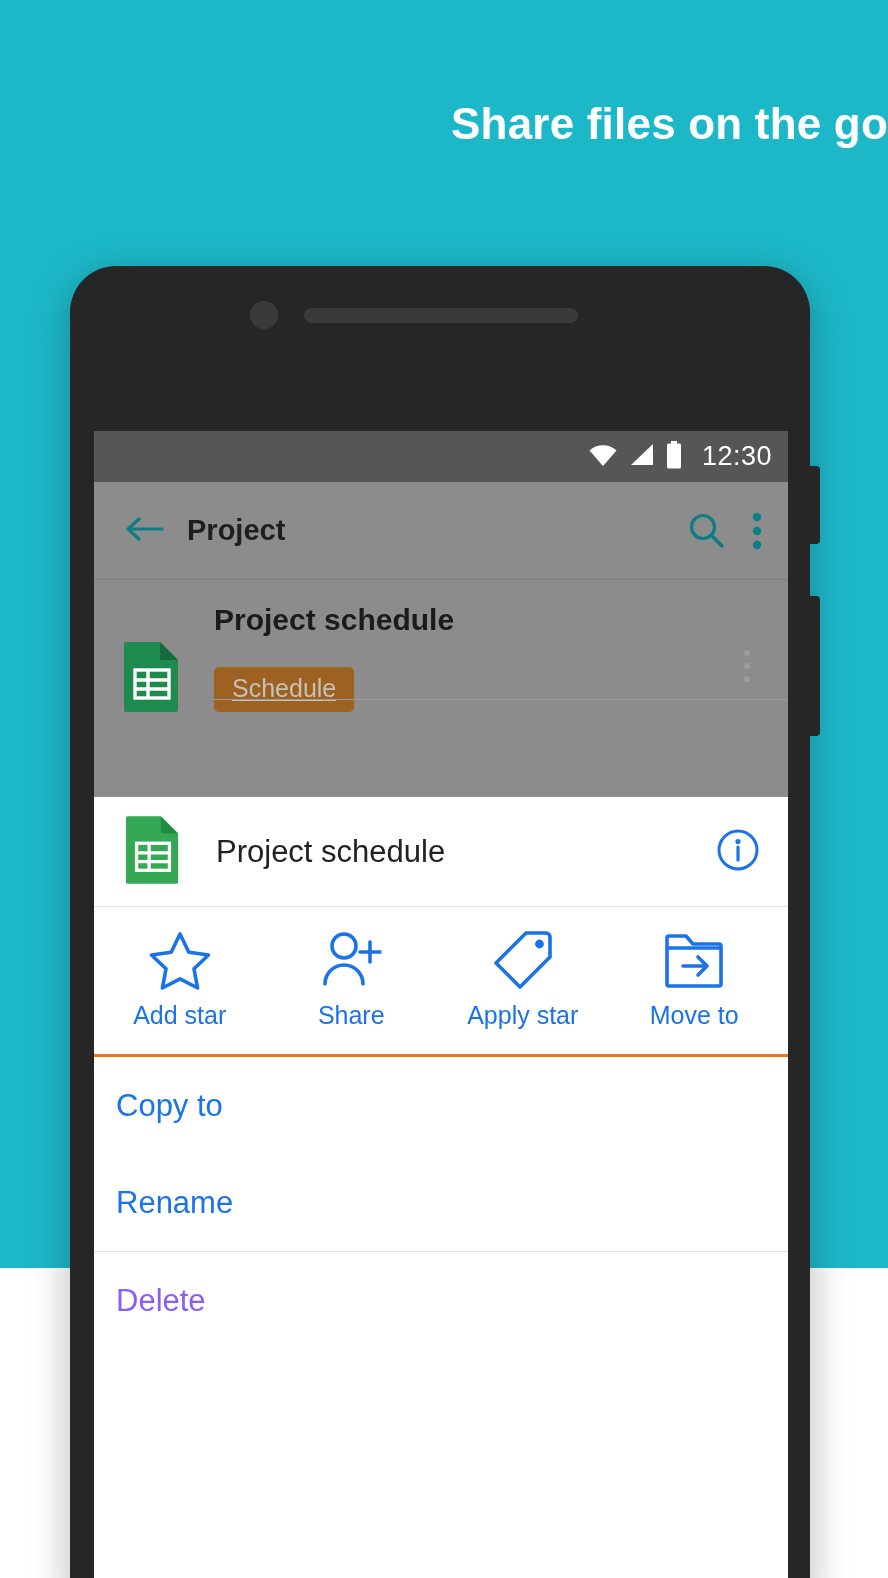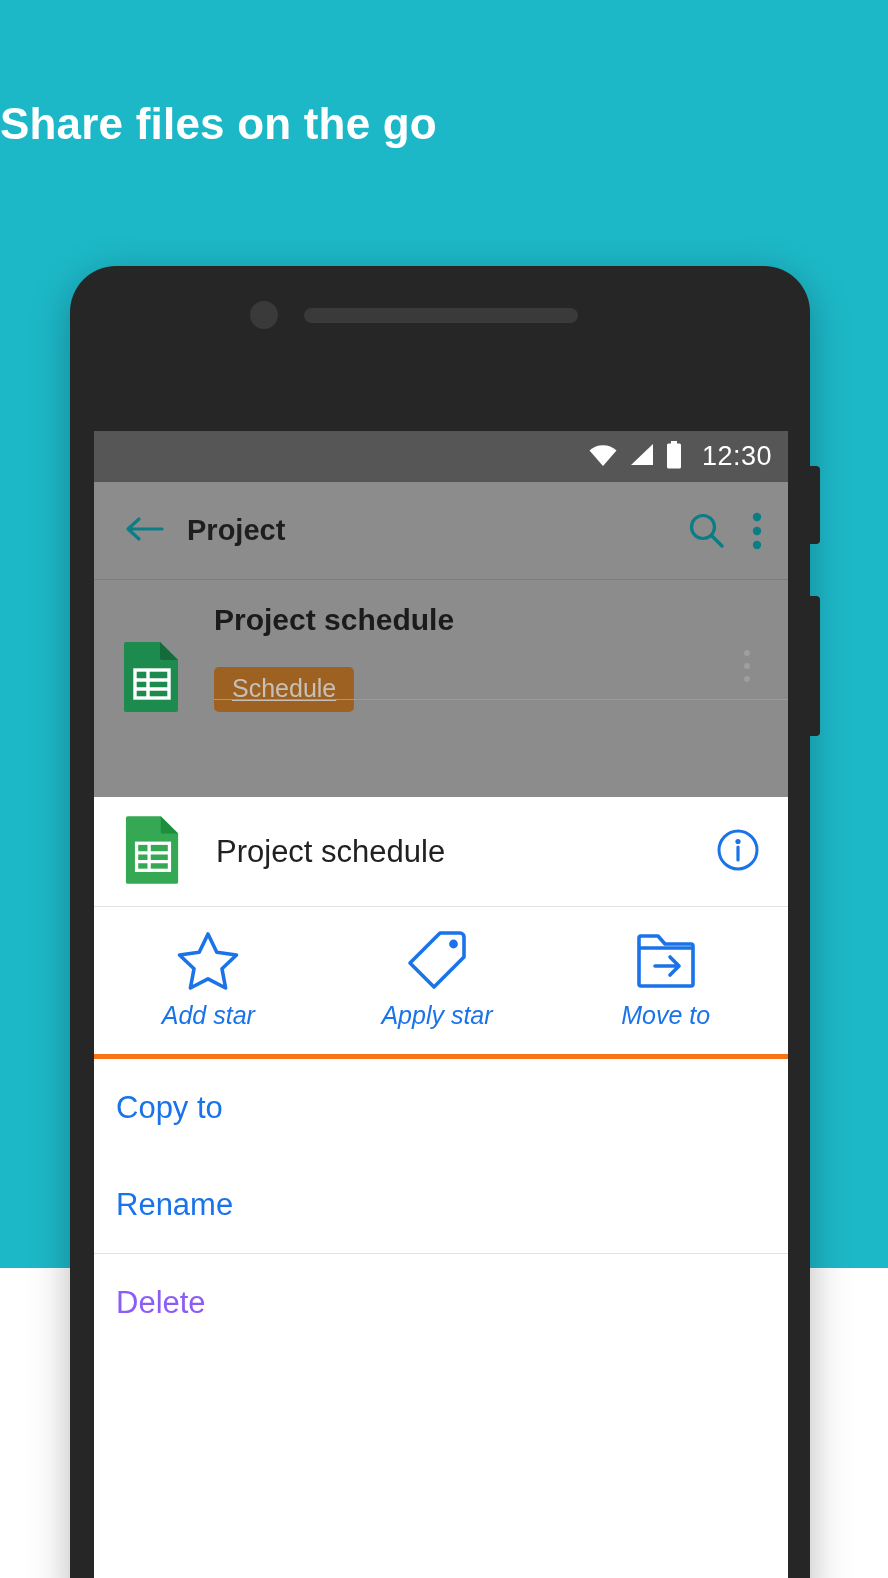--- a/index.html
+++ b/index.html
@@ -28,21 +28,21 @@
     width: 888px;
     height: 1268px;
     background: #1db8c8;
   }
 
   .hero-title {
     position: absolute;
     left: 0;
     top: 98px;
     width: 888px;
-    text-align: left;
+    text-align: right;
     color: #ffffff;
     font-size: 44px;
     font-weight: 700;
     letter-spacing: 0.2px;
     line-height: 1.2;
   }
 
   
   .phone {
     position: absolute;
@@ -216,22 +216,21 @@
   .sheet-header-title {
     flex: 1;
     font-size: 31px;
     color: #212121;
     margin-left: 34px;
   }
 
   .quick-actions {
     display: flex;
     padding: 22px 8px 24px 0;
-    border-bottom: 5px solid #f97316;
-    font-style: italic;
+    border-bottom: 3px solid #f97316;
   }
   .qa-item {
     flex: 1;
     display: flex;
     flex-direction: column;
     align-items: center;
     gap: 10px;
   }
   .qa-label {
     font-size: 25px;
@@ -367,20 +366,30 @@
 
           <div class="qa-item">
             <span class="qa-icon">
               <svg width="62" height="60" viewBox="0 0 62 60">
                 <path d="M31 4 L39.8 22.3 L59.5 25 L45 38.8 L48.6 58 L31 48.8 L13.4 58 L17 38.8 L2.5 25 L22.2 22.3 Z" fill="none" stroke="#1a73e8" stroke-width="3.6" stroke-linejoin="round"></path>
               </svg>
             </span>
             <span class="qa-label">Add star</span>
           </div>
 
+          <div class="qa-item">
+            <span class="qa-icon">
+              <svg width="62" height="60" viewBox="0 0 62 60">
+                <circle cx="24" cy="16" r="12" fill="none" stroke="#1a73e8" stroke-width="3.6"></circle>
+                <path d="M5 54 A19 19 0 0 1 43 54" fill="none" stroke="#1a73e8" stroke-width="3.6" stroke-linecap="round"></path>
+                <path d="M50 12 V32 M40 22 H60" stroke="#1a73e8" stroke-width="3.6" stroke-linecap="round"></path>
+              </svg>
+            </span>
+            <span class="qa-label">Share</span>
+          </div>
 
           <div class="qa-item">
             <span class="qa-icon">
               <svg width="62" height="60" viewBox="0 0 62 60">
                 <path d="M34 3 H54 A4 4 0 0 1 58 7 V27 L28 57 L4 33 Z" fill="none" stroke="#1a73e8" stroke-width="3.6" stroke-linejoin="round"></path>
                 <circle cx="47.5" cy="14" r="4.4" fill="#1a73e8"></circle>
               </svg>
             </span>
             <span class="qa-label">Apply star</span>
           </div>

